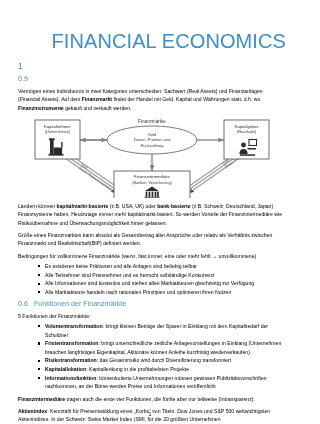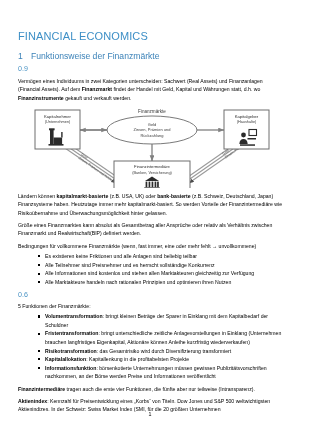--- a/index.html
+++ b/index.html
@@ -19,26 +19,27 @@
   .page {
     width: 300px;
     height: 424px;
     box-sizing: border-box;
     padding: 30px 14px 6px 18px;
     position: relative;
   }
 
   
   .doc-title {
-    font-size: 11px;
+    font-size: 20px;
     font-weight: 400;
     color: #3d8fc6;
     letter-spacing: 0.1px;
     margin: 0 0 9px 0;
     line-height: 1.1;
+    text-align: right;
   }
   .h1 {
     font-size: 8.6px;
     font-weight: 400;
     color: #3b82b8;
     margin: 0 0 4px 0;
     line-height: 1.2;
     display: flex;
     gap: 6px;
   }
@@ -110,21 +111,20 @@
 </style>
 </head>
 <body>
 
 <div class="page">
 
   <h1 class="doc-title">FINANCIAL ECONOMICS</h1>
 
   <div class="h1">
     <span class="num">1</span>
-    <span>Funktionsweise der Finanzmärkte</span>
   </div>
 
   <div class="h2">
     <span class="num">0.9</span>
   </div>
 
   <p class="para"><span>Vermögen eines Individuums in zwei Kategorien unterscheiden: Sachwert (Real Assets) und Finanzanlagen (Financial Assets). Auf dem </span><b>Finanzmarkt</b><span> findet der Handel mit Geld, Kapital und Währungen statt, d.h. wo </span><b>Finanzinstrumente</b><span> gekauft und verkauft werden.</span></p>
 
   <div class="diagram">
     <svg viewBox="0 0 268 82" preserveAspectRatio="xMidYMid meet">
@@ -222,20 +222,21 @@
 
   <ul class="bullets">
     <li>Es existieren keine Friktionen und alle Anlagen sind beliebig teilbar</li>
     <li>Alle Teilnehmer sind Preisnehmer und es herrscht vollständige Konkurrenz</li>
     <li>Alle Informationen sind kostenlos und stehen allen Marktakteuren gleichzeitig zur Verfügung</li>
     <li>Alle Marktakteure handeln nach rationalen Prinzipien und optimieren ihren Nutzen</li>
   </ul>
 
   <div class="h2">
     <span class="num">0.6</span>
+    <span>Funktionen der Finanzmärkte</span>
   </div>
 
   <p class="para tight">5 Funktionen der Finanzmärkte:</p>
 
   <ul class="bullets sq-small">
     <li><b>Volumentransformation</b><span>: bringt kleinen Beträge der Sparer in Einklang mit dem Kapitalbedarf der Schuldner</span></li>
     <li><b>Fristentransformation</b><span>: bringt unterschiedliche zeitliche Anlagevorstellungen in Einklang (Unternehmen brauchen langfristiges Eigenkapital, Aktionäre können Anleihe kurzfristig wiederverkaufen)</span></li>
     <li><b>Risikotransformation</b><span>: das Gesamtrisiko wird durch Diversifizierung transformiert</span></li>
     <li><b>Kapitalallokation</b><span>: Kapitallenkung in die profitabelsten Projekte</span></li>
     <li><b>Informationsfunktion</b><span>: börsenkotierte Unternehmungen müssen gewissen Publizitätsvorschriften nachkommen, an der Börse werden Preise und Informationen veröffentlicht</span></li>

